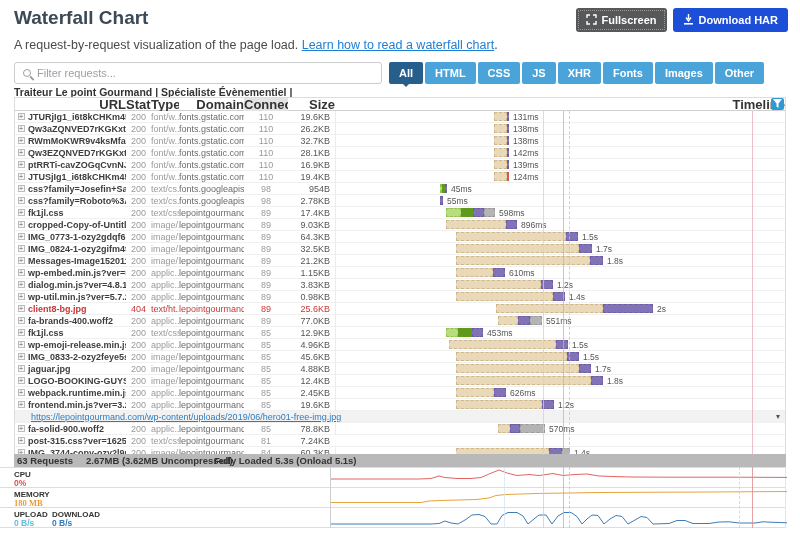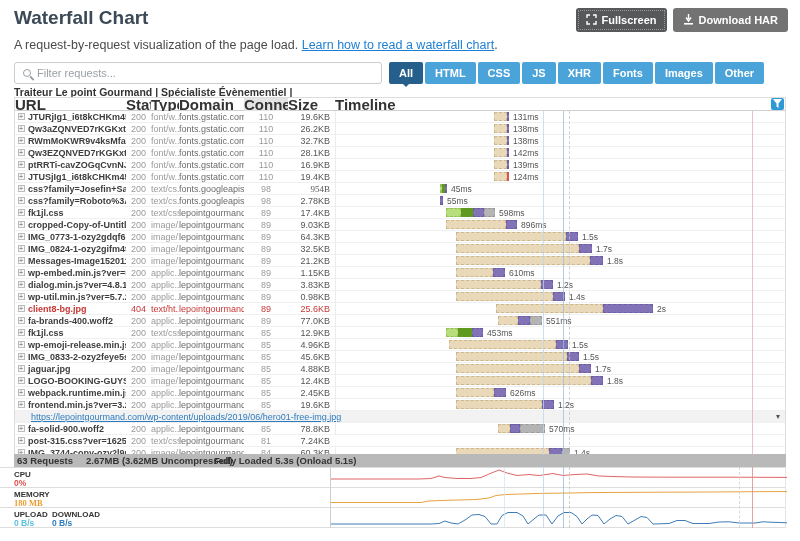--- a/index.html
+++ b/index.html
@@ -3,41 +3,41 @@
 <meta charset="utf-8">
 <style>
   * { box-sizing: border-box; margin: 0; padding: 0; }
   html,body { width:800px; height:541px; background:#fff; font-family:"Liberation Sans",sans-serif; overflow:hidden; position:relative; }
 
   
   .page-title { position:absolute; left:14px; top:7px; font-size:19px; font-weight:bold; color:#3b4a56; }
   .top-btns { position:absolute; right:12px; top:8px; display:flex; gap:6px; }
   .btn { height:24px; display:flex; align-items:center; gap:5px; padding:0 10px; color:#fff; font-size:11px; font-weight:bold; border-radius:3px; cursor:pointer; }
   .btn.dark { background:#57585a; outline:1px dotted #9a9a9a; outline-offset:-3px; }
-  .btn.blue { background:#737373; }
+  .btn.blue { background:#1d4ed8; }
   .desc { position:absolute; left:14px; top:38px; font-size:12.5px; color:#4a4a4a; }
   .desc a { color:#1d7ed4; text-decoration:underline; cursor:pointer; }
 
   
   .filter-box { position:absolute; left:14px; top:62px; width:368px; height:22px; border:1px solid #ccc; border-radius:3px; background:#fff; display:flex; align-items:center; }
   .search-glyph { width:8px; height:8px; border:1.5px solid #9aa0a6; border-radius:50%; position:relative; margin:0 6px 0 8px; }
   .search-glyph:after { content:""; position:absolute; width:1.5px; height:5px; background:#9aa0a6; left:7px; top:6px; transform:rotate(-45deg); }
   .filter-box input { border:none; outline:none; font-size:11px; color:#555; width:300px; font-family:"Liberation Sans",sans-serif; }
   .filter-box input::placeholder { color:#9aa0a6; }
   .tabs { position:absolute; left:389px; top:62px; display:flex; gap:2px; }
   .tab { height:22px; padding:0 10px; background:#4aa3d9; color:#fff; font-size:11px; font-weight:bold; display:flex; align-items:center; border-radius:2px; cursor:pointer; position:relative; }
   .tab.active { background:#265e8c; }
   .tab.active:after { content:""; position:absolute; left:50%; bottom:-3px; margin-left:-3px; border-left:3px solid transparent; border-right:3px solid transparent; border-top:3px solid #265e8c; }
 
   .site-title { position:absolute; left:14px; top:86px; font-size:10.5px; font-weight:bold; color:#333; }
 
   
   .table { position:absolute; left:14px; top:97px; width:772px; height:357px; border:1px solid #ddd; border-bottom:none; background:#fff; }
   .thead { display:flex; height:13px; border-bottom:1px solid #d0d0d0; align-items:center; }
-  .th { font-size:15px; font-weight:bold; color:#333; text-align:left; height:13px; line-height:13px; overflow:hidden; }
+  .th { font-size:13px; font-weight:bold; color:#333; text-align:right; height:13px; line-height:13px; overflow:hidden; }
   .th.hl { background:#e4e4e4; }
   .th.tl { flex:1; position:relative; }
   .filter-icon-btn { position:absolute; right:1px; top:0px; width:13px; height:12px; background:#2f99d6; border-radius:2px; cursor:pointer; display:flex; align-items:center; justify-content:center; }
   .rows { position:relative; height:344px; overflow:hidden; }
   .row { display:flex; height:12px; border-bottom:1px solid #f0f0f0; align-items:center; position:relative; }
   .cell { font-size:9px; color:#6b6b6b; white-space:nowrap; overflow:hidden; height:12px; line-height:12px; }
   .c-url { display:flex; align-items:center; gap:3px; padding-left:3px; color:#3d3d3d; font-weight:bold; }
   .plus { width:7px; height:7px; min-width:7px; border:1px solid #bbb; background:#fafafa; position:relative; }
   .plus:before { content:"+"; position:absolute; left:0; top:-1px; width:5px; font-size:7px; line-height:7px; color:#999; }
   .c-status,.c-conn { text-align:center; color:#9a9a9a; }
@@ -249,21 +249,21 @@
       </div>
       <div class="row">
         <div class="cell c-url" style="width: 111px;">
           <span class="plus"></span>
           <span>css?family=Josefin+Sans%3...</span>
         </div>
         <div class="cell c-status" style="width: 25px;">200</div>
         <div class="cell c-type" style="width: 28px;">text/cs...</div>
         <div class="cell c-domain" style="width: 65px;">fonts.googleapis.com</div>
         <div class="cell c-conn" style="width: 44px;">98</div>
-        <div class="cell c-size" style="width: 47px; font-family: Liberation Serif, serif;">954B</div>
+        <div class="cell c-size" style="width: 47px;">954B</div>
         <div class="c-tl">
           <div class="bar" style="left: 104px;">
             <span class="seg lgreen" style="width: 2px;"></span>
             <span class="seg dgreen" style="width: 3px;"></span>
             <span class="seg purple" style="width: 2px;"></span>
             <span class="bar-label">45ms</span>
           </div>
         </div>
       </div>
       <div class="row">

